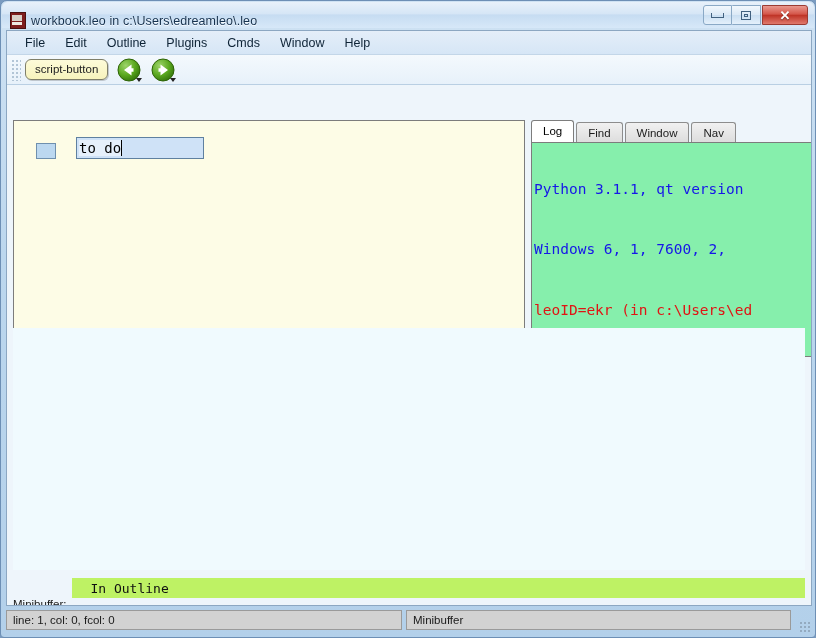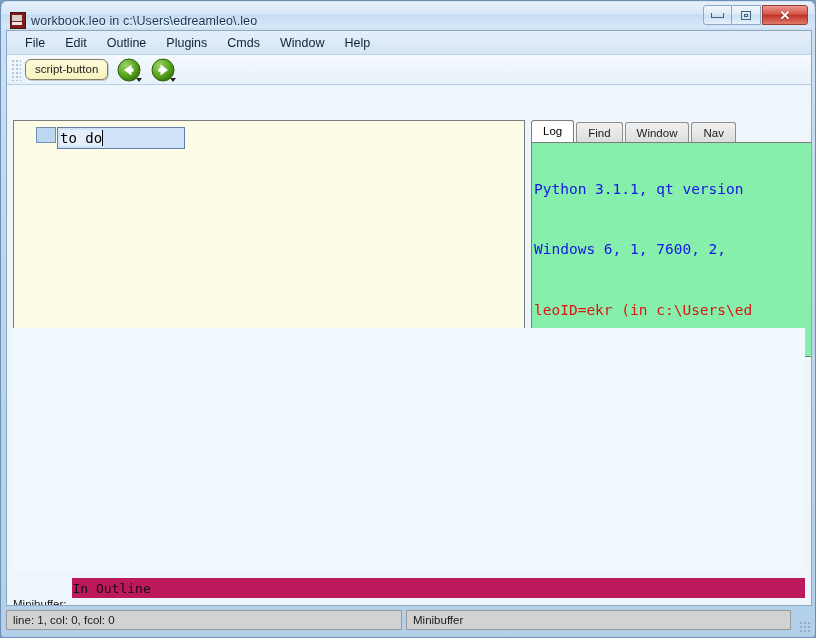--- a/index.html
+++ b/index.html
@@ -119,21 +119,21 @@
   #top-panes{
     position:absolute;left:0;top:55px;width:806px;height:285px;
   }
   #outline-pane{
     position:absolute;left:6px;top:34px;width:512px;height:237px;
     box-sizing:border-box;
     background:#fdfce6;
     border:1px solid #7c7c7c;
   }
   #node-row{
-    position:absolute;left:22px;top:6px;display:flex;align-items:flex-start;
+    position:absolute;left:22px;top:16px;display:flex;align-items:flex-end;gap:19px;
   }
   #node-icon{
     width:20px;height:16px;box-sizing:border-box;
     background:#bcd8f0;border:1px solid #6f90ae;
     margin-right:1px;
   }
   #headline-edit{
     box-sizing:border-box;
     height:22px;min-width:128px;
     background:#cfe2f7;
@@ -224,22 +224,22 @@
   
   #minibuffer-row{
     position:absolute;left:6px;top:547px;width:792px;height:20px;
     display:flex;align-items:center;
   }
   #minibuffer-label{
     font-size:11.5px;color:#1a1a1a;padding-right:6px;white-space:nowrap;margin-top:31px;
   }
   #minibuffer-field{
     flex:1 1 auto;height:20px;box-sizing:border-box;
-    background:#be185d;
-    display:flex;align-items:center;padding-left:0;
+    background:#bef264;
+    display:flex;align-items:center;padding-left:18px;
     border:none;
   }
   #minibuffer-value{
     font-family:"DejaVu Sans Mono","Liberation Mono",monospace;
     font-size:13px;color:#101010;white-space:pre;
   }
   
   #statusbar{
     position:absolute;left:5px;bottom:5px;width:806px;height:24px;
     display:flex;align-items:center;

